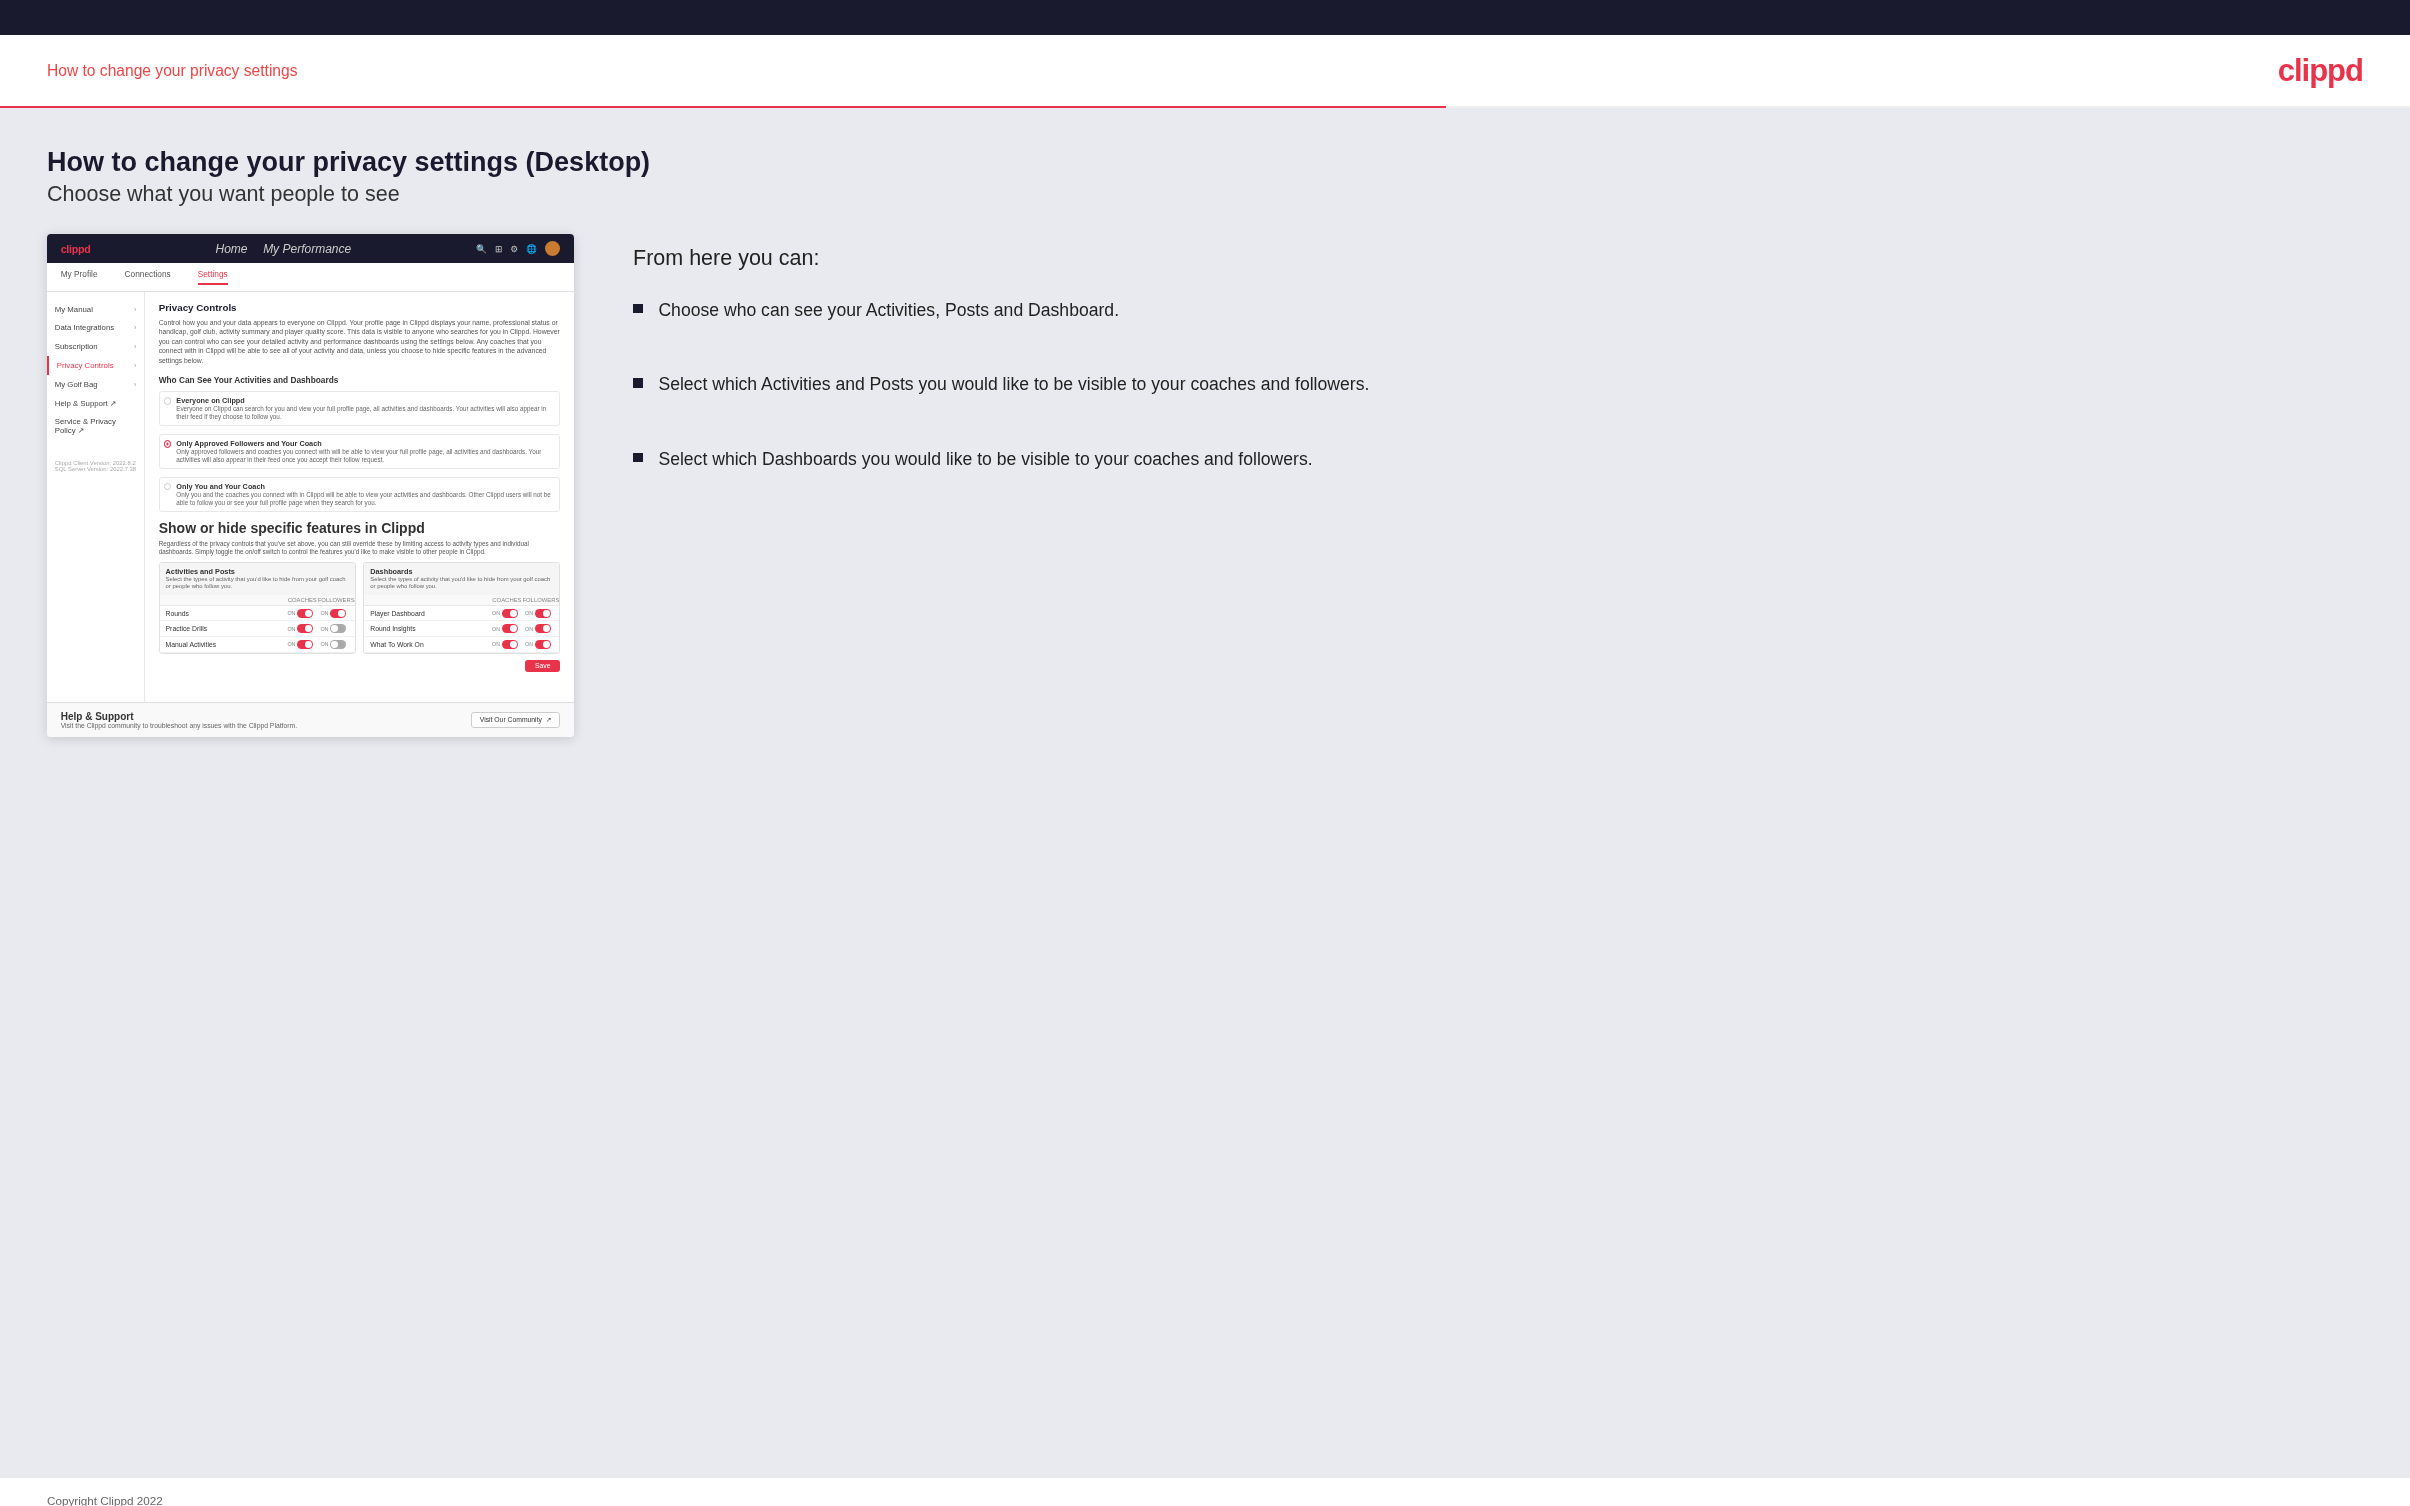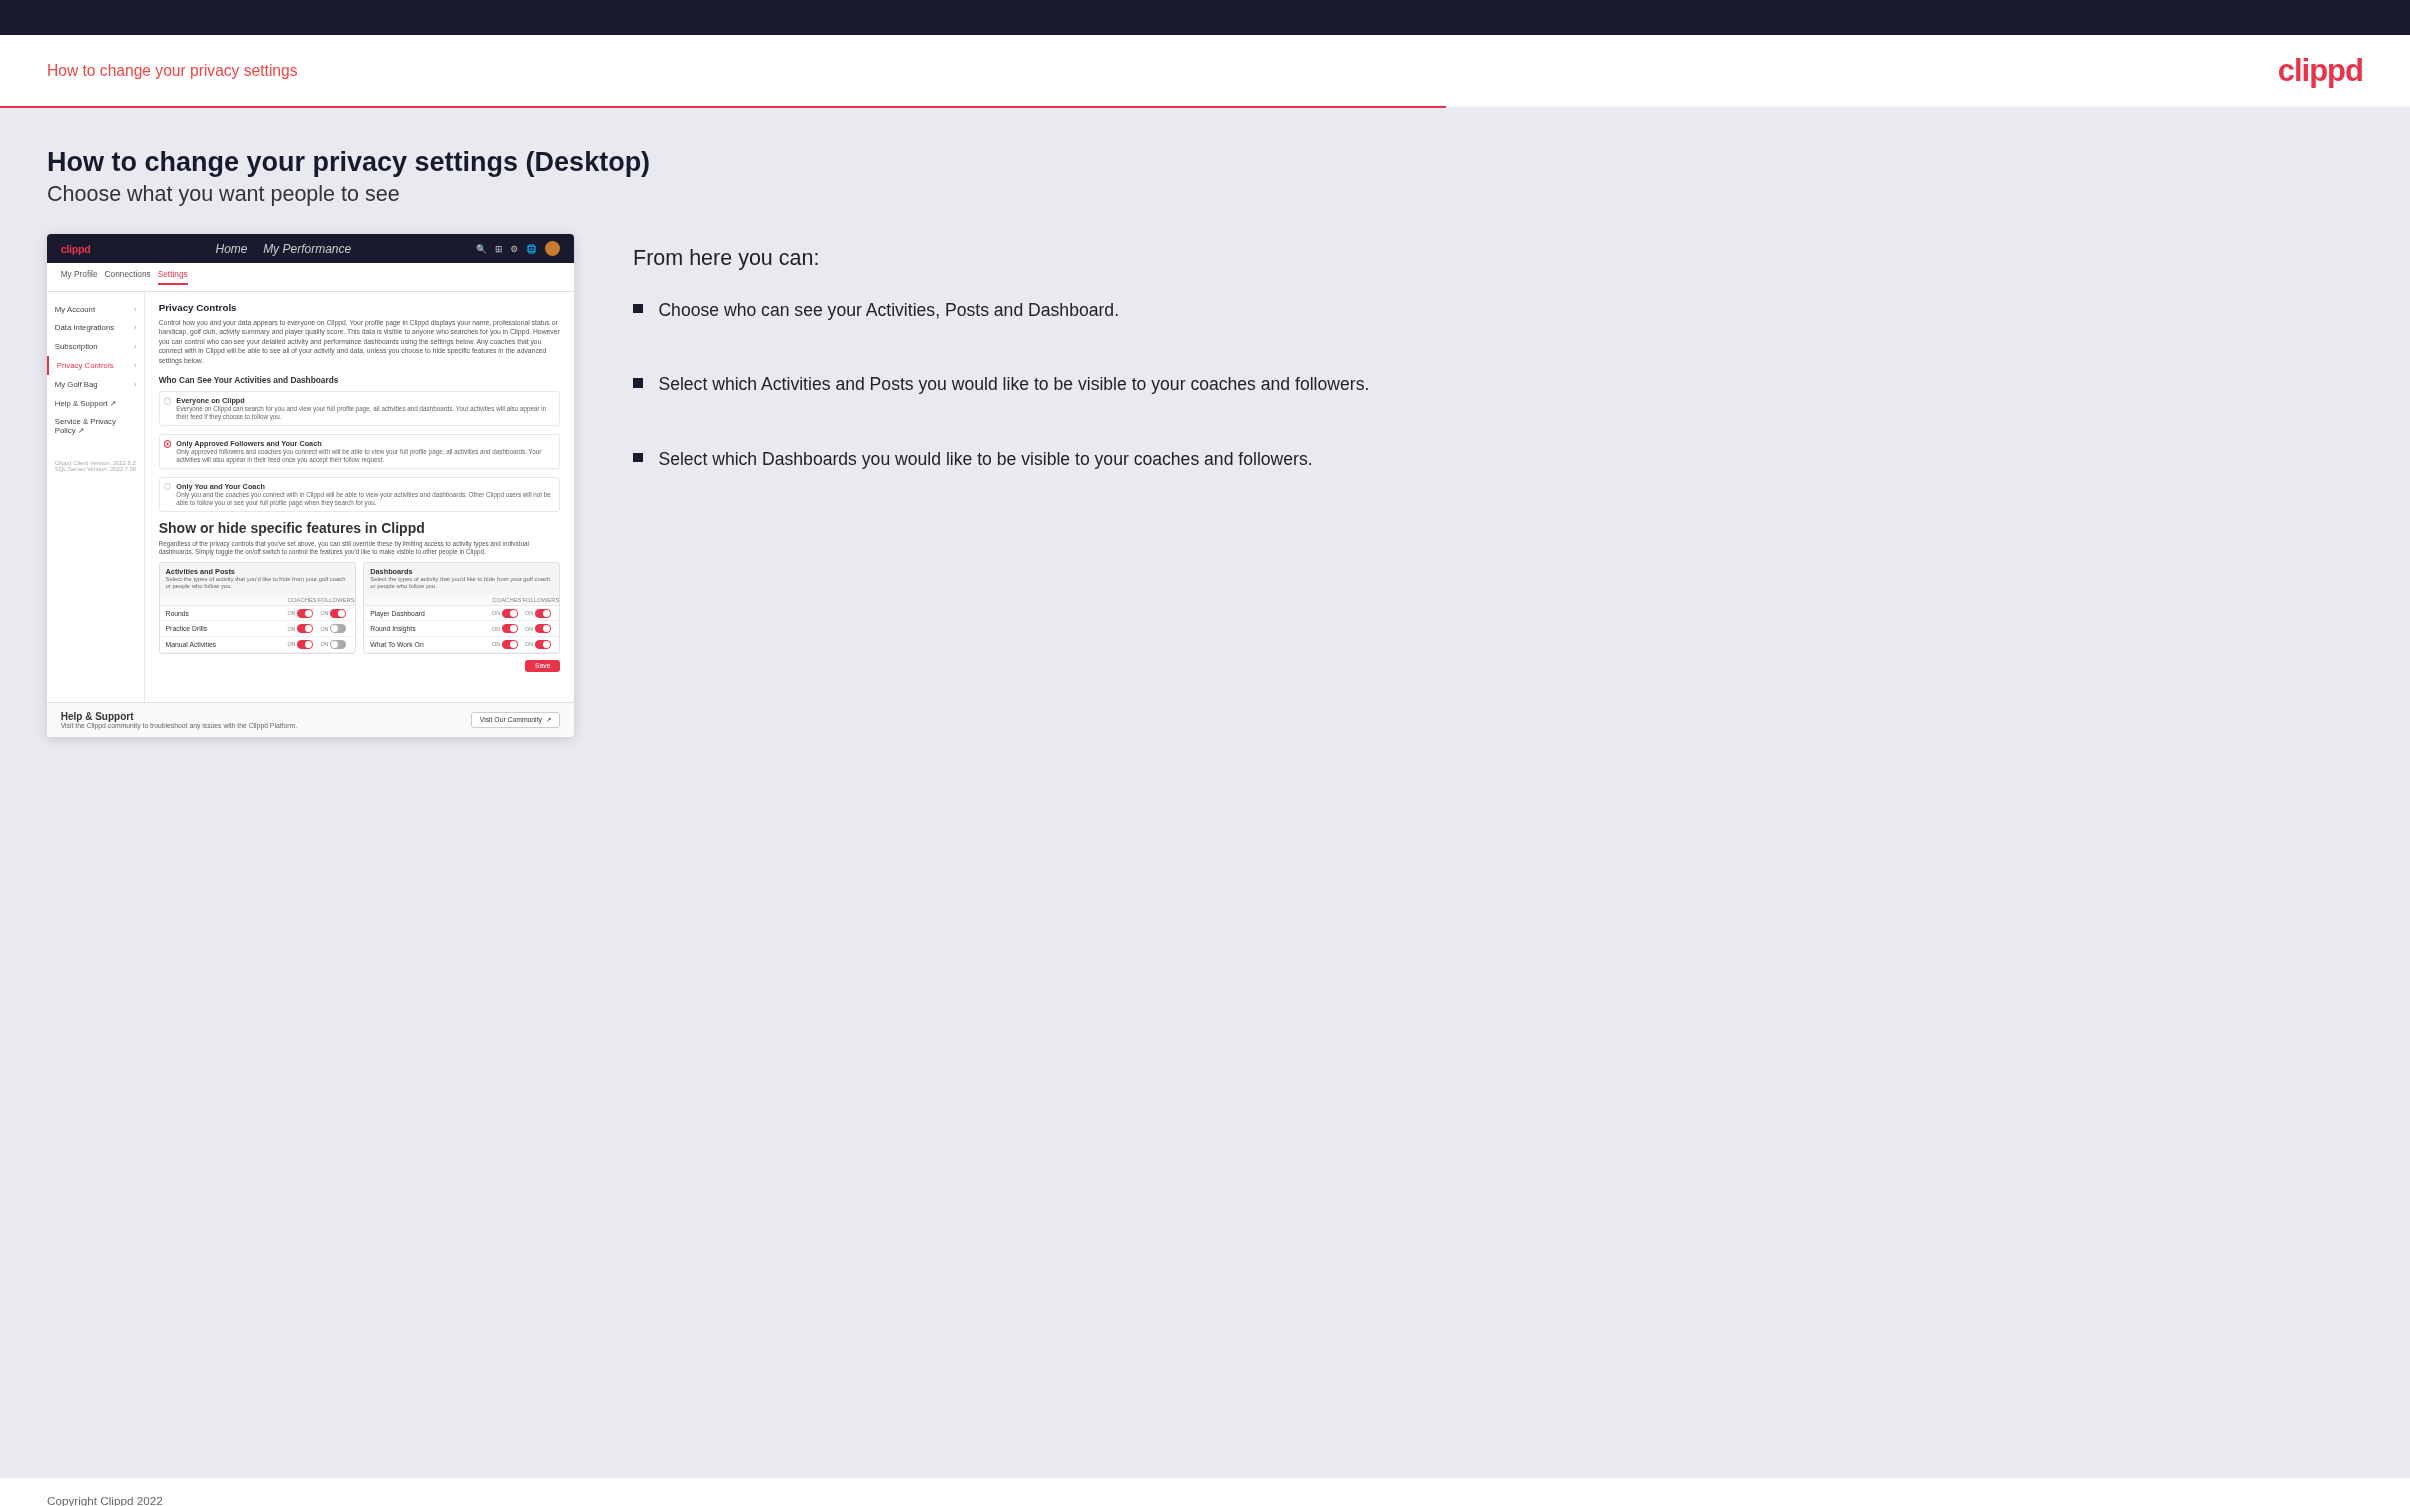--- a/index.html
+++ b/index.html
@@ -119,21 +119,21 @@
       width: 15.6px;
       height: 15.6px;
       border-radius: 50%;
       background: #c97b30;
     }
 
     
     .app-subnav {
       background: #fff;
       display: flex;
-      gap: 7px;
+      gap: 27px;
       padding: 5.9px 13.7px;
       border-bottom: 1px solid #e0e0e0;
     }
 
     .app-subnav-item {
       font-size: 8.3px;
       color: #555;
       padding-bottom: 3.9px;
     }
 
@@ -509,21 +509,21 @@
       <div class="app-subnav">
         <span class="app-subnav-item">My Profile</span>
         <span class="app-subnav-item">Connections</span>
         <span class="app-subnav-item active">Settings</span>
       </div>
 
       <div class="app-body">
 
         <div class="app-sidebar">
           <div class="sidebar-item">
-            <span>My Account</span>
+            <span>My Manual</span>
             <span class="sidebar-chevron">›</span>
           </div>
           <div class="sidebar-item">
             <span>Data Integrations</span>
             <span class="sidebar-chevron">›</span>
           </div>
           <div class="sidebar-item">
             <span>Subscription</span>
             <span class="sidebar-chevron">›</span>
           </div>

